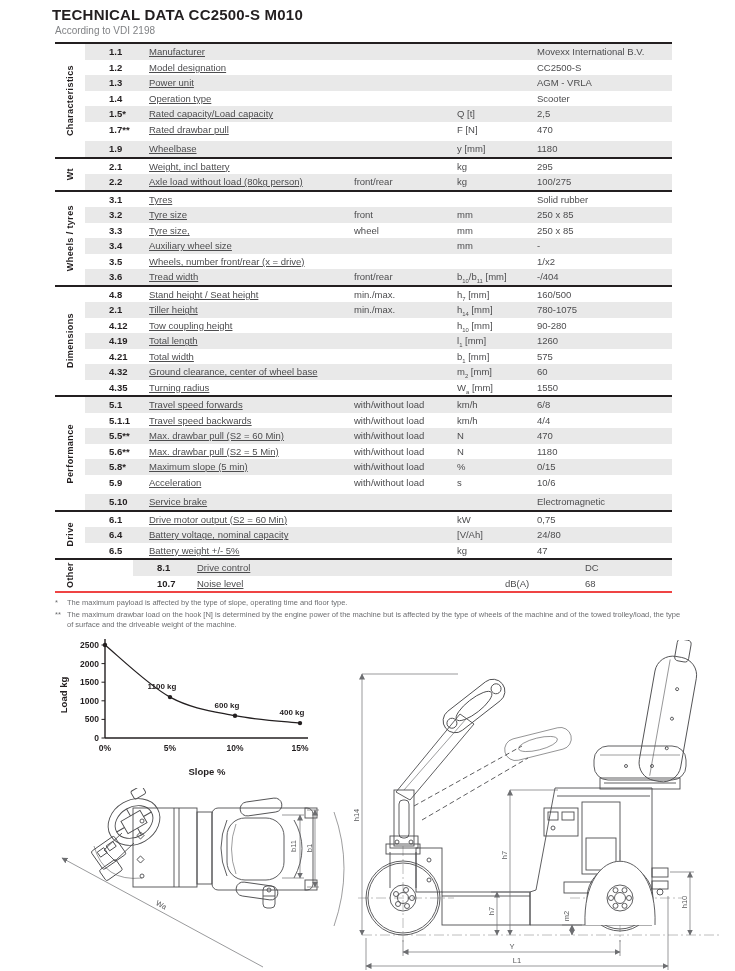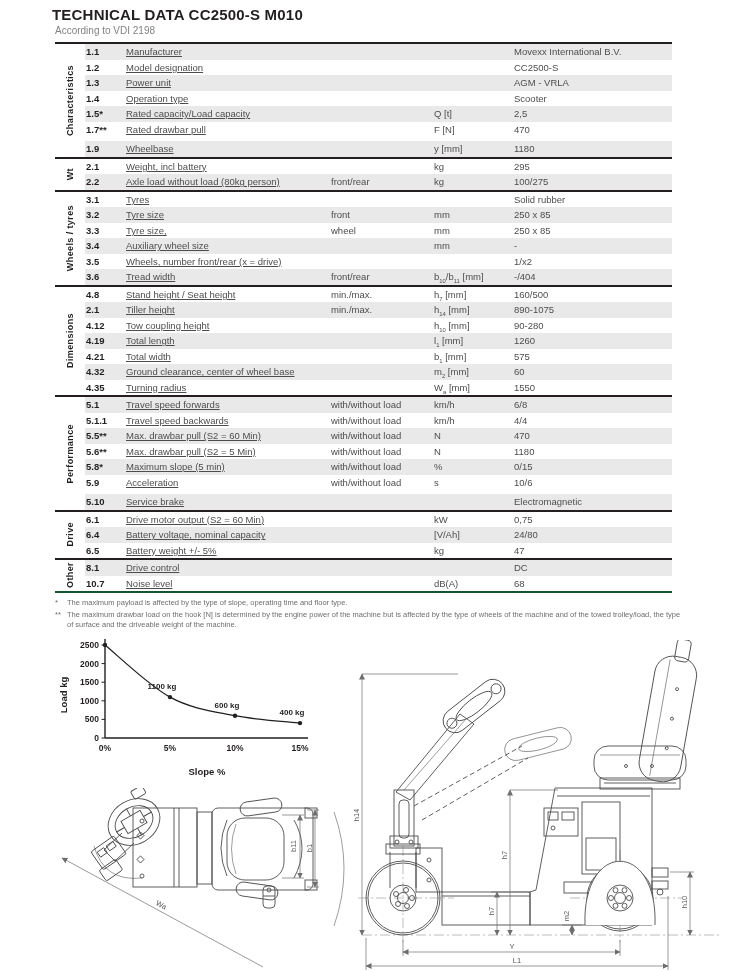--- a/index.html
+++ b/index.html
@@ -5,29 +5,29 @@
   html,body{margin:0;padding:0;background:#fff;}
   #page{position:relative;width:735px;height:971px;background:#fff;overflow:hidden;
         font-family:"Liberation Sans",sans-serif;color:#4d4d4f;}
   
   #title{position:absolute;left:52px;top:6px;font-size:15px;font-weight:bold;
          letter-spacing:.2px;color:#231f20;}
   #subtitle{position:absolute;left:55px;top:25px;font-size:10px;color:#808285;}
   
   #spec-table{position:absolute;left:55px;top:42px;width:617px;}
   .section{display:flex;border-top:2px solid #231f20;}
-  .section:last-child{border-bottom:2px solid #14532d;}
+  .section:last-child{border-bottom:2px solid #ef4444;gap:48px;}
   .section-label{width:30px;display:flex;align-items:center;justify-content:center;}
   .section-label span{writing-mode:vertical-rl;transform:rotate(180deg);
       font-size:9px;font-weight:bold;color:#231f20;letter-spacing:.4px;white-space:nowrap;}
   .rows{flex:1;min-width:0;}
   .row{display:flex;align-items:center;height:15.5px;font-size:9.5px;color:#4d4d4f;}
   .row.odd{background:#e9e9e9;}
   .row.row-gap{margin-top:4px;}
-  .cell-code{width:40px;font-weight:bold;color:#231f20;flex:none;padding-left:1px;}
+  .cell-code{width:40px;font-weight:bold;color:#231f20;flex:none;padding-left:1px;margin-left:23px;}
   .cell-desc{width:205px;flex:none;white-space:nowrap;overflow:hidden;text-decoration:underline;}
   .cell-qual{width:103px;flex:none;}
   .cell-unit{width:80px;flex:none;}
   .cell-value{flex:1;min-width:0;white-space:nowrap;}
   sub{font-size:.62em;line-height:0;}
   
   #footnotes{position:absolute;left:55px;top:598px;width:628px;font-size:7.5px;
              color:#6d6e71;line-height:1.4;}
   .fn{display:flex;margin-bottom:1px;}
   .fn .mark{width:12px;flex:none;}
@@ -194,21 +194,21 @@
             <div class="cell-desc">Stand height / Seat height</div>
             <div class="cell-qual">min./max.</div>
             <div class="cell-unit">h<sub>7</sub> [mm]</div>
             <div class="cell-value">160/500</div>
           </div>
           <div class="row odd">
             <div class="cell-code">2.1</div>
             <div class="cell-desc">Tiller height</div>
             <div class="cell-qual">min./max.</div>
             <div class="cell-unit">h<sub>14</sub> [mm]</div>
-            <div class="cell-value">890-1075</div>
+            <div class="cell-value">780-1075</div>
           </div>
           <div class="row">
             <div class="cell-code">4.12</div>
             <div class="cell-desc">Tow coupling height</div>
             <div class="cell-qual"></div>
             <div class="cell-unit">h<sub>10</sub> [mm]</div>
             <div class="cell-value">90-280</div>
           </div>
           <div class="row odd">
             <div class="cell-code">4.19</div>

